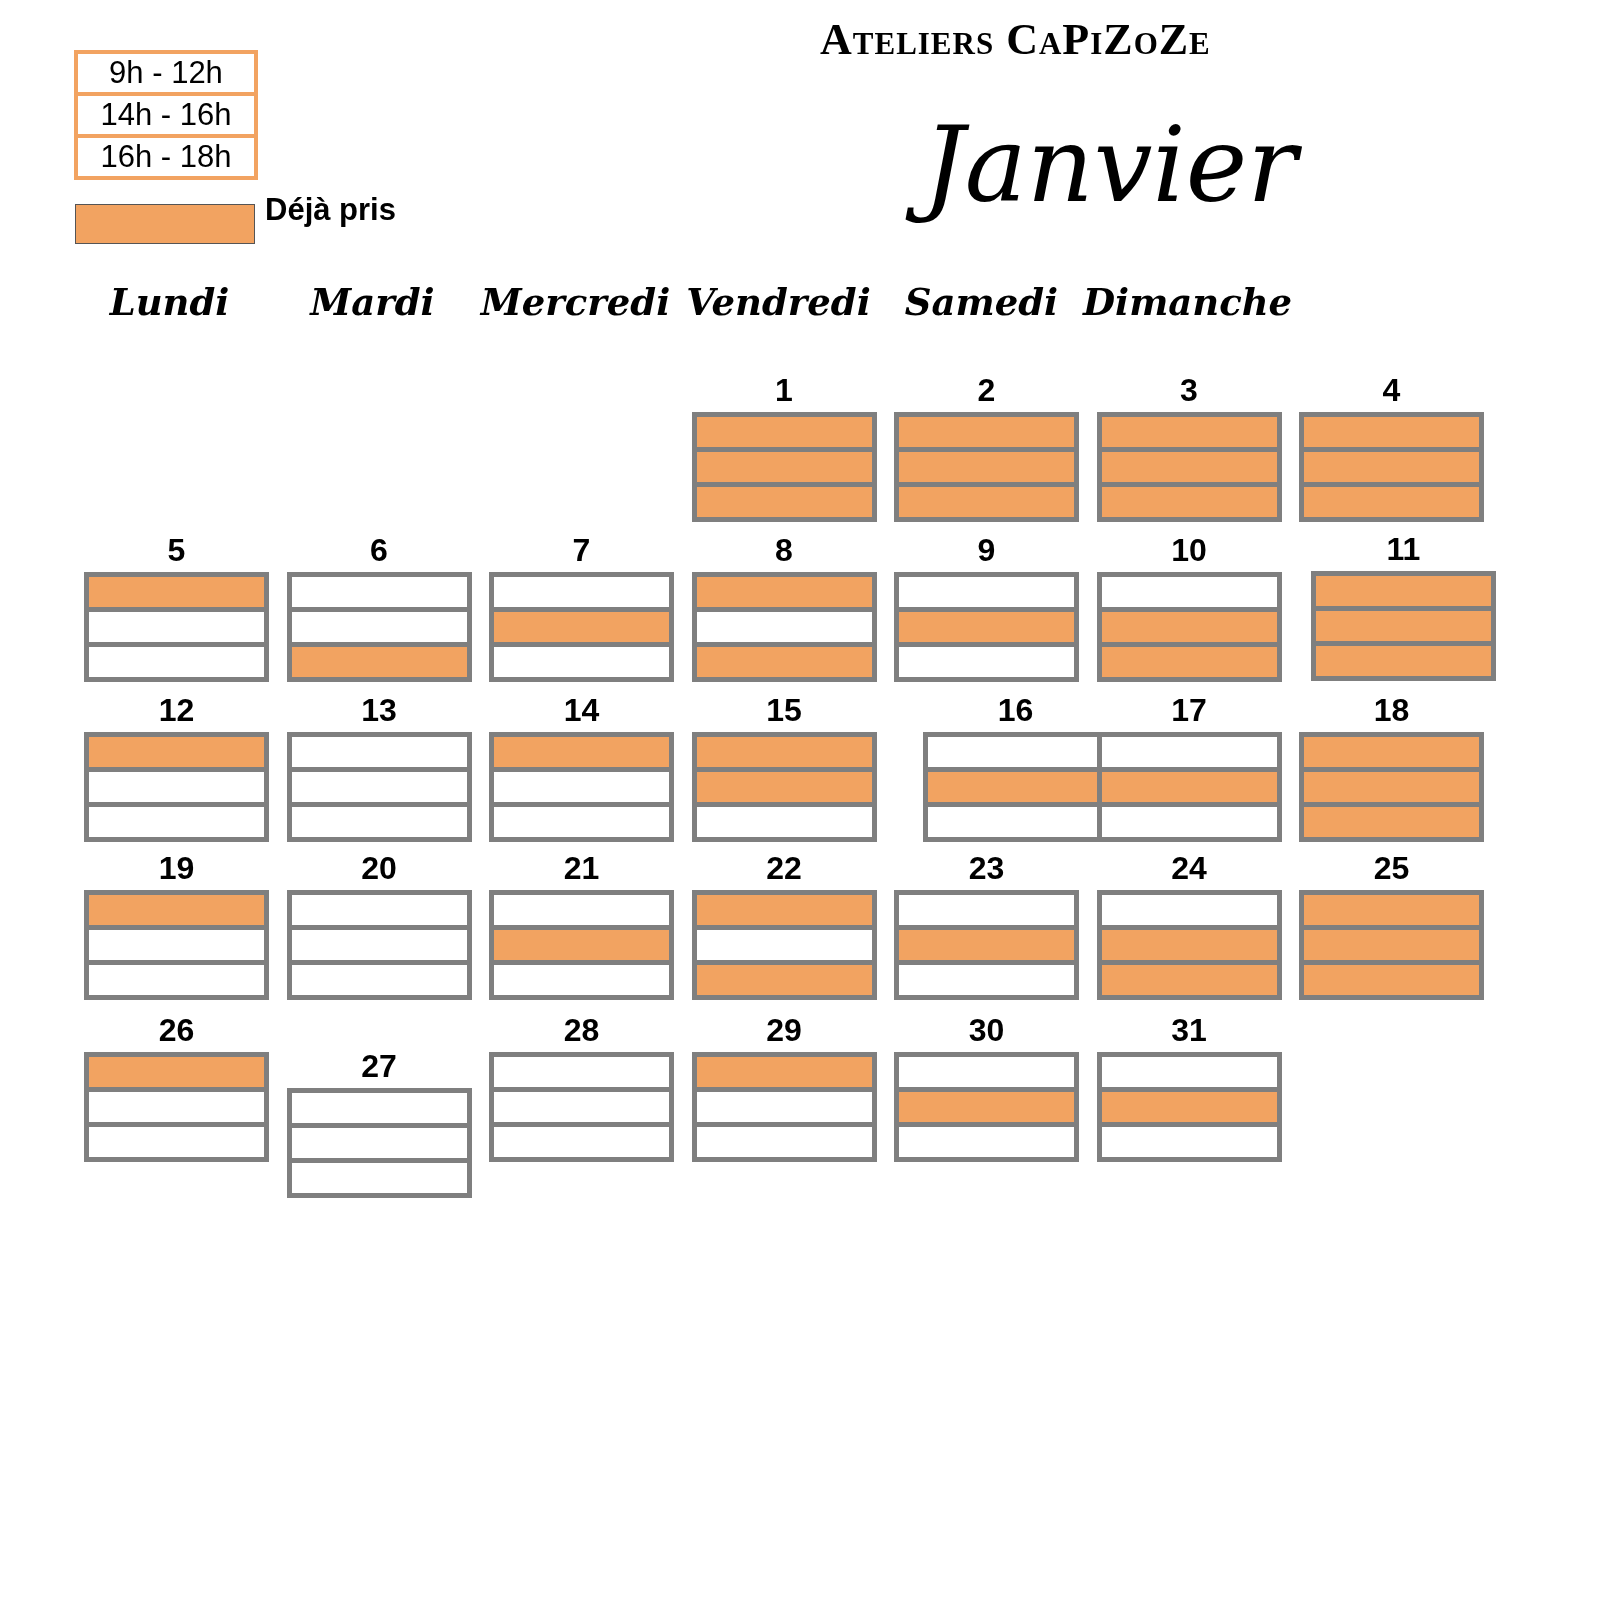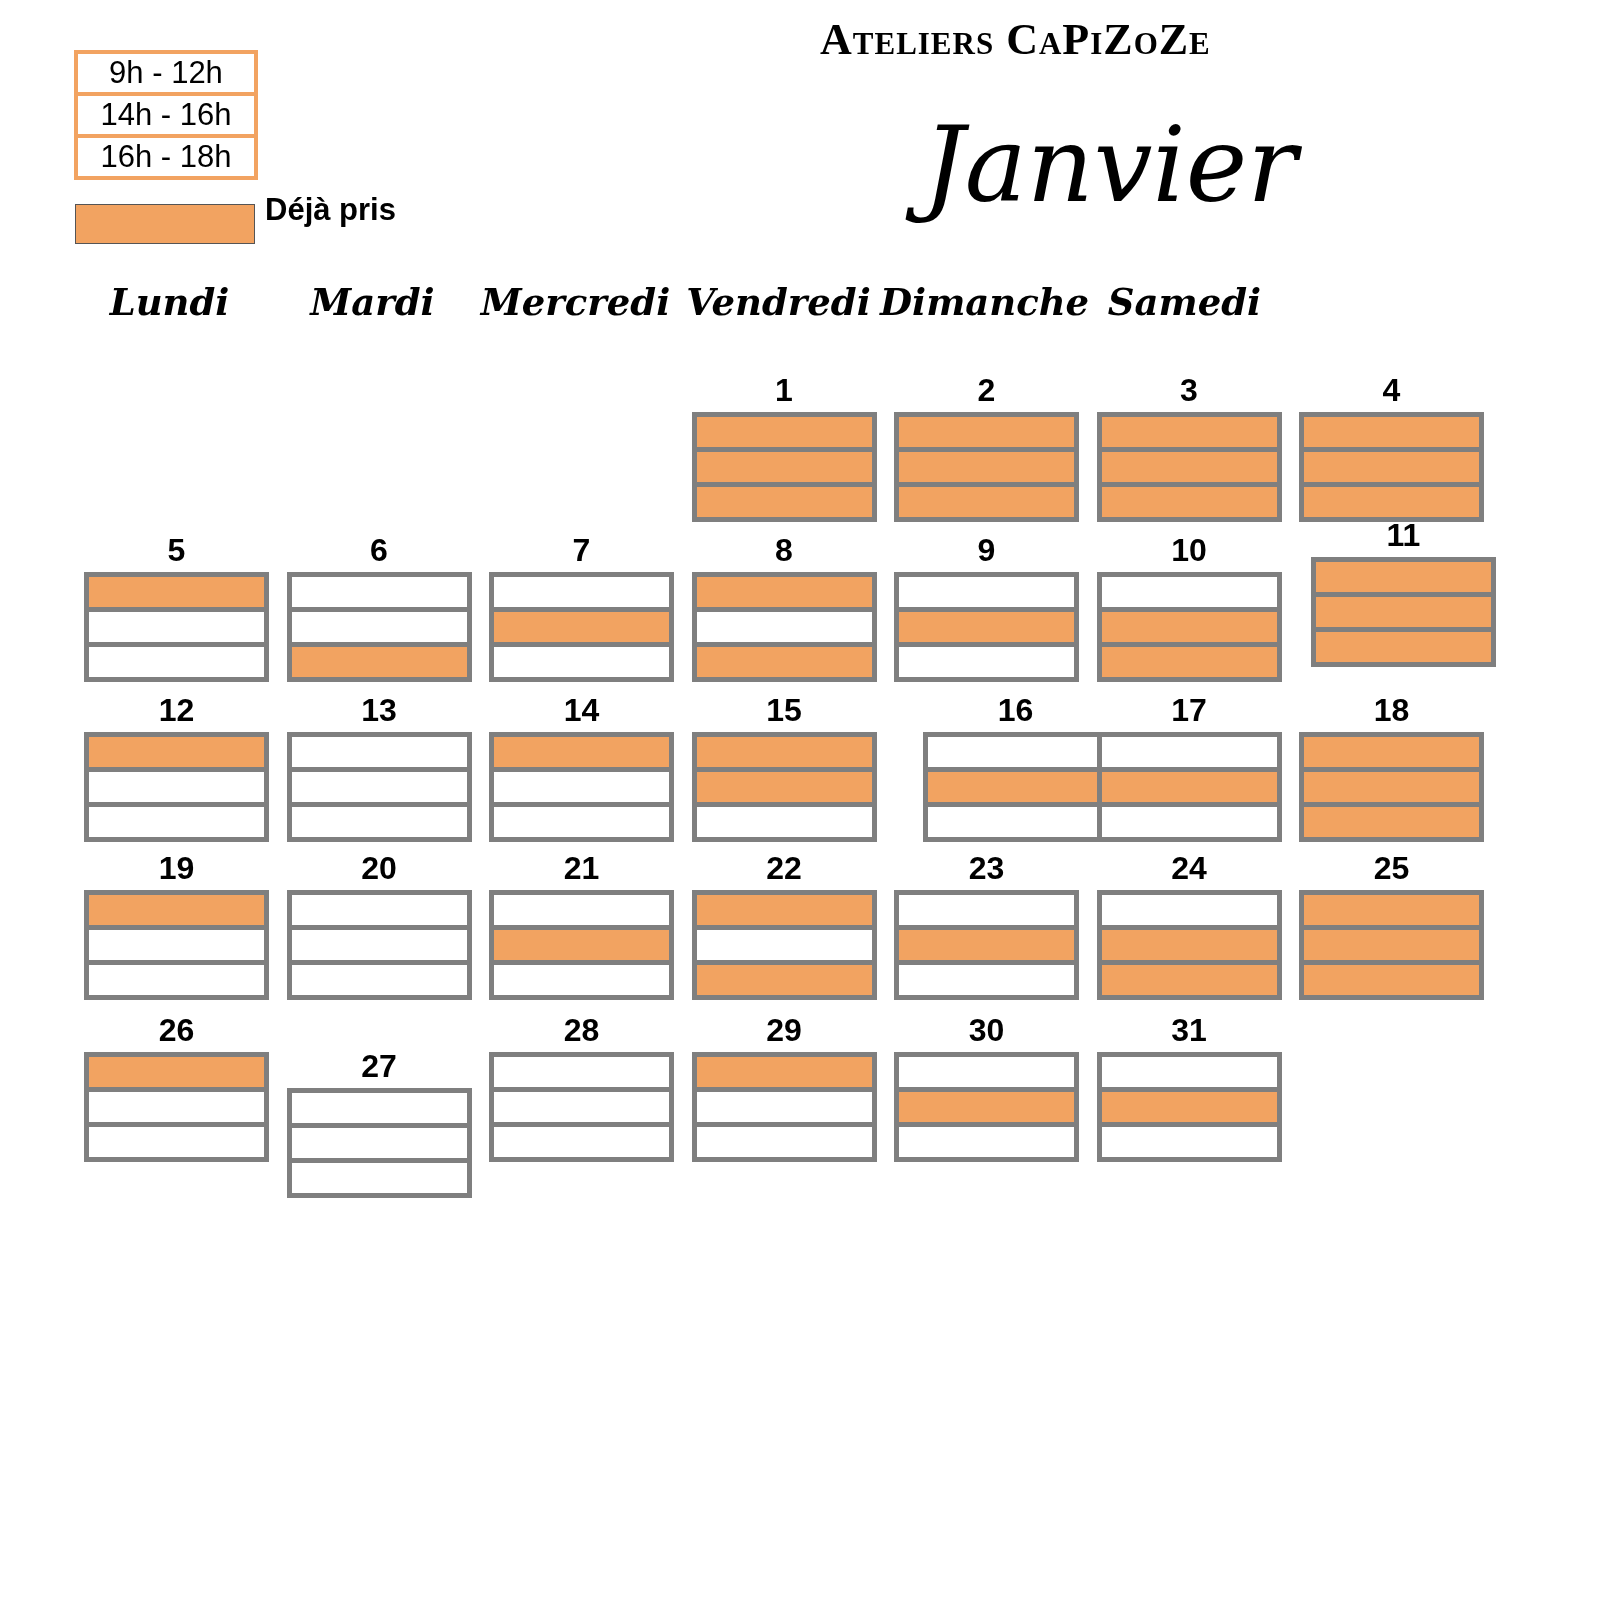--- a/index.html
+++ b/index.html
@@ -41,22 +41,22 @@
 </div>
 
 <div class="brand">Ateliers CaPiZoZe</div>
 <div class="month">Janvier</div>
 
 <div class="weekdays">
   <div class="weekday">Lundi</div>
   <div class="weekday">Mardi</div>
   <div class="weekday">Mercredi</div>
   <div class="weekday">Vendredi</div>
+  <div class="weekday">Samedi</div>
   <div class="weekday">Dimanche</div>
-  <div class="weekday">Samedi</div>
 </div>
 
 <div class="grid" id="calendar-grid">
     <div class="day" style="left: 607.5px; top: 0px;">
       <div class="day-num">1</div>
       <div class="box">
         <div class="slot taken"></div>
         <div class="slot taken"></div>
         <div class="slot taken"></div>
       </div>
@@ -126,21 +126,21 @@
       </div>
     </div>
     <div class="day" style="left: 1012.5px; top: 160px;">
       <div class="day-num">10</div>
       <div class="box">
         <div class="slot"></div>
         <div class="slot taken"></div>
         <div class="slot taken"></div>
       </div>
     </div>
-    <div class="day" style="left: 1215px; top: 145px; padding-left: 12px;">
+    <div class="day" style="left: 1215px; top: 159px; padding-left: 12px;">
       <div class="day-num">11</div>
       <div class="box">
         <div class="slot taken"></div>
         <div class="slot taken"></div>
         <div class="slot taken"></div>
       </div>
     </div>
     <div class="day" style="left: 0px; top: 320px;">
       <div class="day-num">12</div>
       <div class="box">

